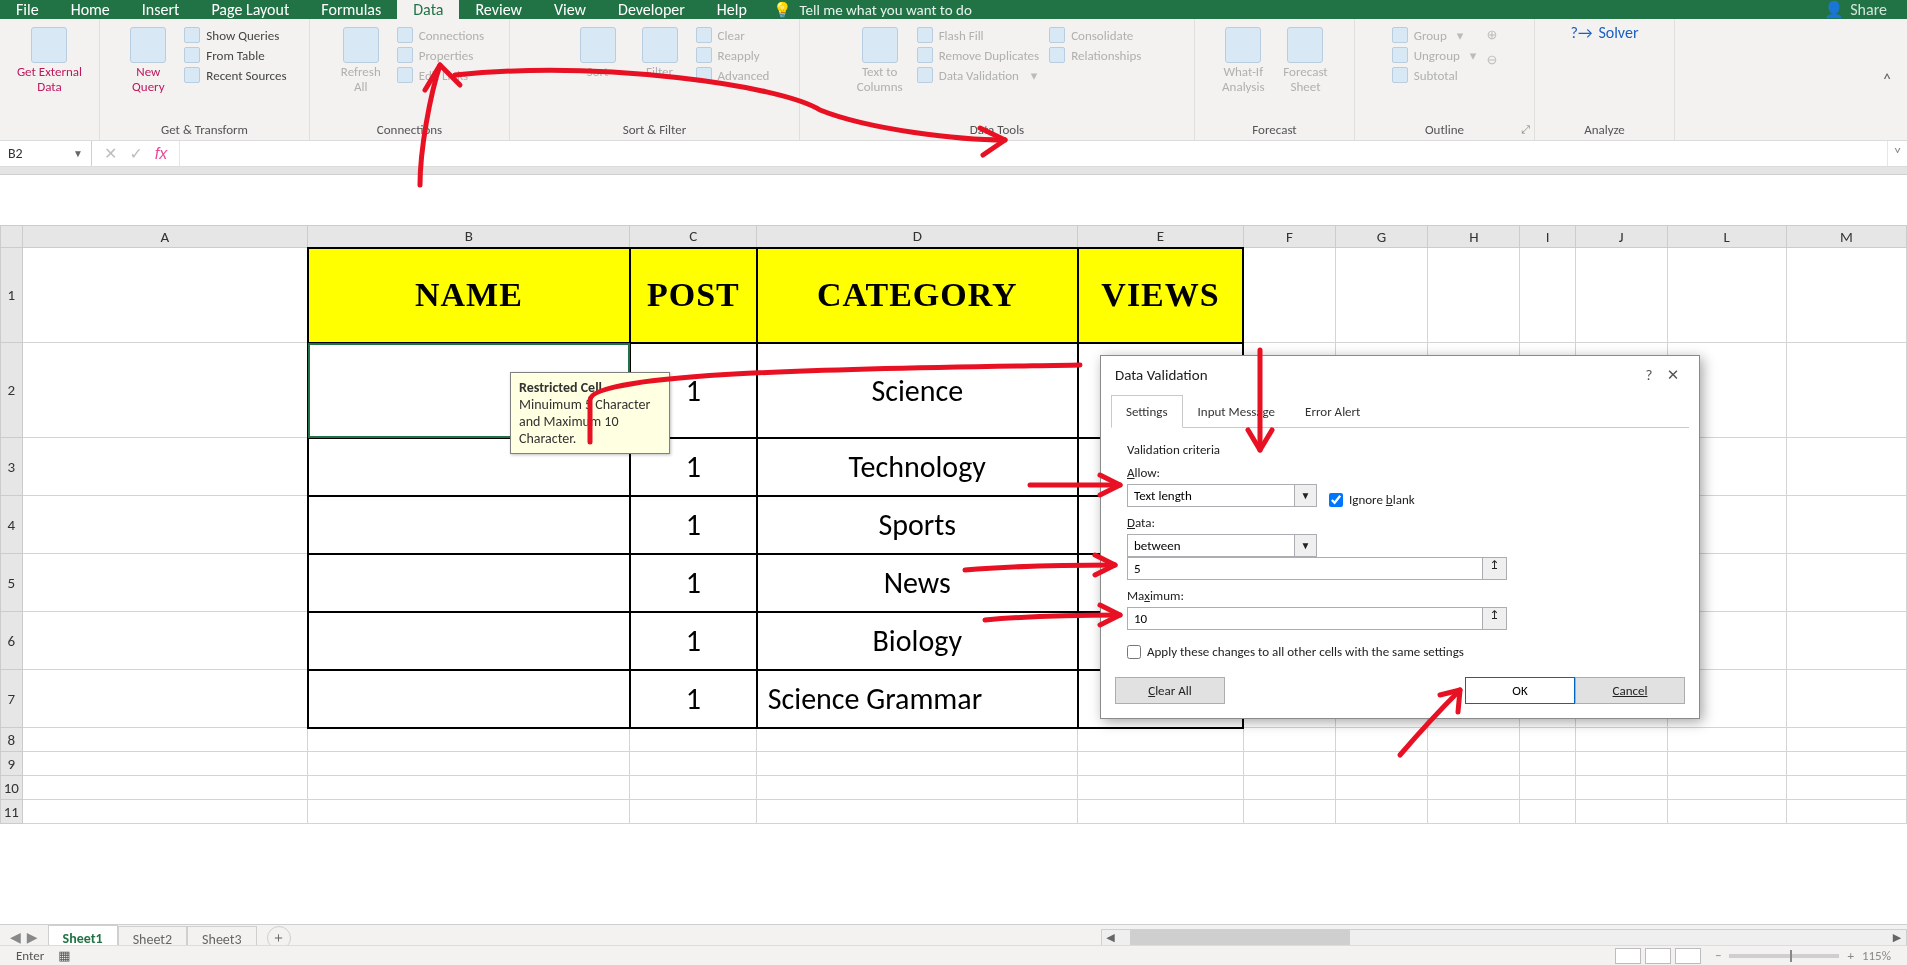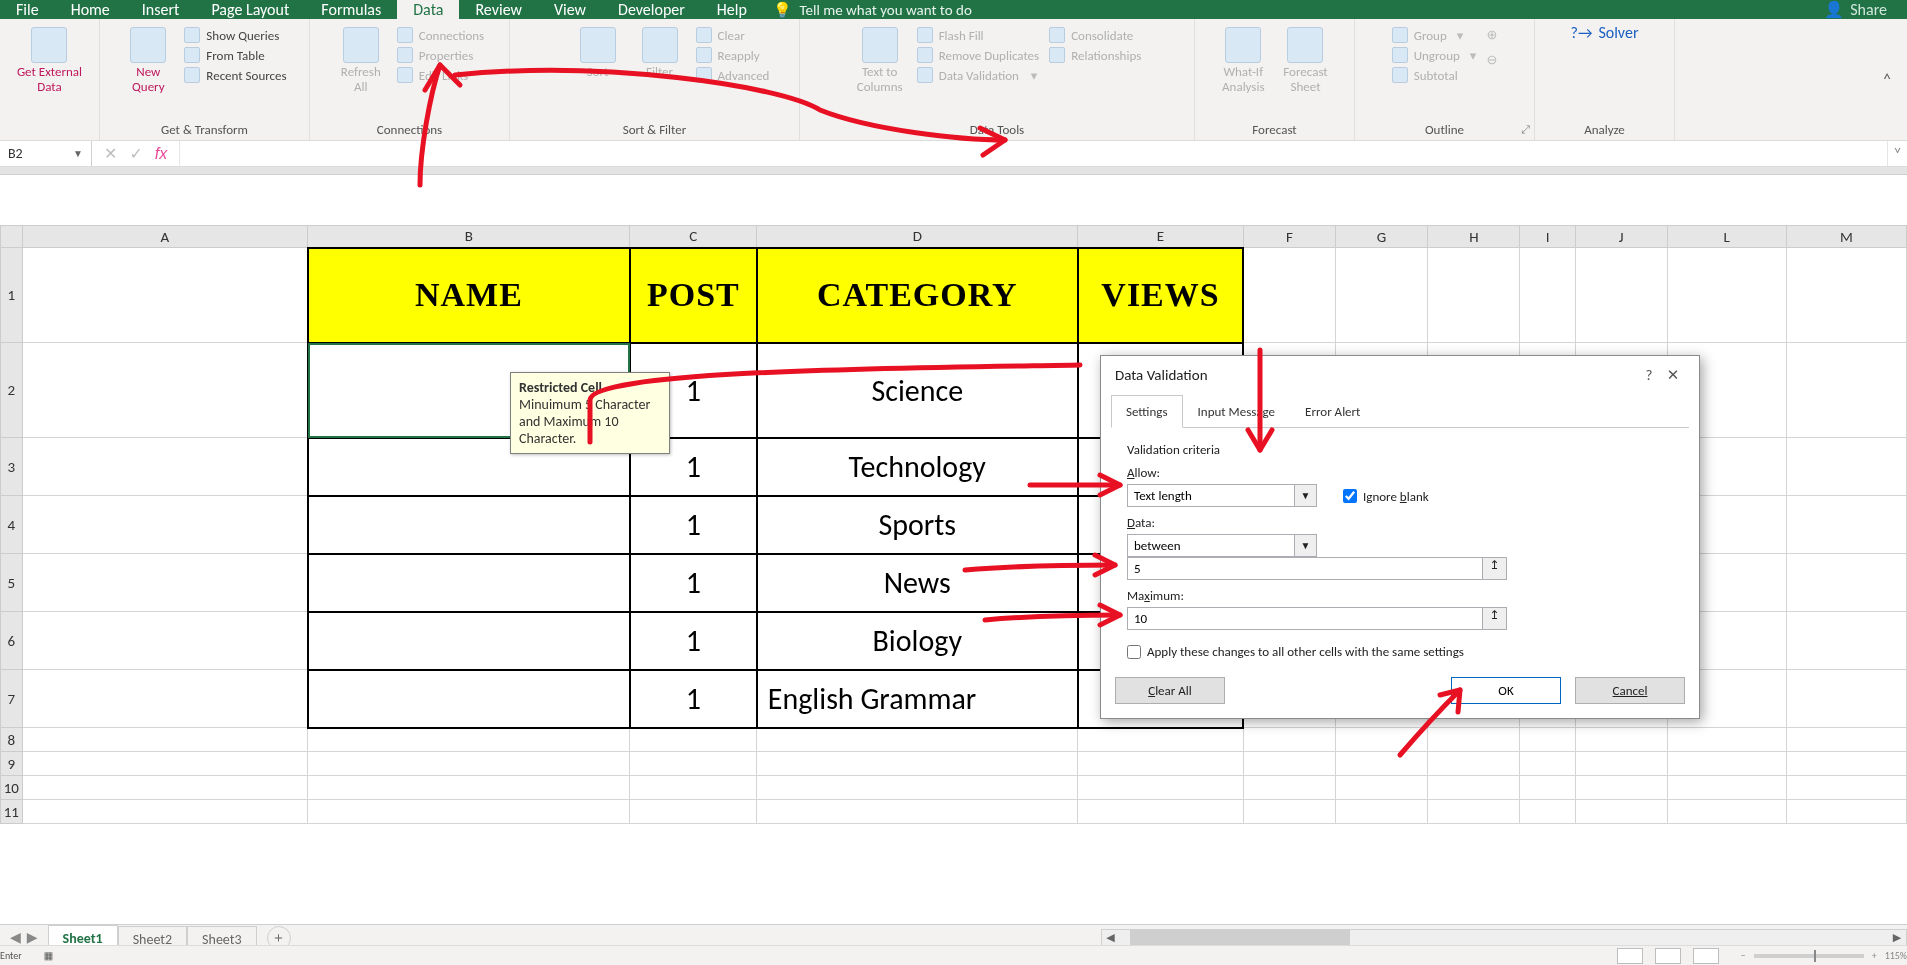--- a/index.html
+++ b/index.html
@@ -70,40 +70,40 @@
     .dlg-body label{ display:block; margin:8px 0 4px 0;}
     .dlg-body label .u{text-decoration:underline;}
     .combo{ display:flex; width:190px;}
     .combo input{ flex:1; border:1px solid #abadb3; padding:3px 6px; font-size:13px; background:#fff;}
     .combo .arrow{ width:22px; border:1px solid #abadb3; border-left:none; background:#efefef; display:flex; align-items:center; justify-content:center; font-size:10px;}
     .txt-row{ display:flex; width:380px;}
     .txt-row input{ flex:1; border:1px solid #abadb3; padding:3px 6px; font-size:13px;}
     .txt-row .ref{ width:24px; border:1px solid #abadb3; border-left:none; background:#efefef; text-align:center; font-size:12px;}
     .chk{ display:flex; align-items:center; gap:6px; margin-top:6px;}
     .chk input{ width:14px; height:14px;}
-    .inline{ display:flex; align-items:center; gap:26px;}
+    .inline{ display:flex; align-items:flex-end; gap:12px;}
     .dlg-buttons{ padding:10px 14px 14px 14px; display:flex; align-items:center;}
     .dlg-buttons .gap{flex:1;}
     .btn{ min-width:110px; padding:5px 0; border:1px solid #adadad; background:#e1e1e1; font-size:13px; cursor:pointer; text-align:center;}
     .btn.primary{ border:1px solid #0067c0; background:#fff; color:#000;}
-    .btn + .btn { margin-left:14px;text-decoration:underline;}
+    .btn + .btn { text-decoration:underline;}
 
     
     .sheettabs{ position:absolute; left:0; right:0; top:924px; height:26px; border-top:1px solid #cfcfcf; background:#f3f2f1; display:flex; align-items:center; font-size:14px;}
     .sheettabs .nav{ padding:0 10px; color:#888; display:flex; gap:6px;}
     .stab{ padding:4px 14px; border:1px solid #cfcfcf; border-bottom:none; background:#fff; color:#217346; position:relative; top:1px;}
     .stab.inactive{ background:#f3f2f1; color:#666;}
     .stab.active{ border-bottom:2px solid #217346; font-weight:600;}
     .addsheet{ width:24px; height:24px; border:1px solid #cfcfcf; border-radius:50%; margin-left:10px; display:flex; align-items:center; justify-content:center; color:#666;}
     .hscroll{ flex:1; margin-left:30px; background:#efefef; border:1px solid #d0d0d0; height:18px; display:flex; align-items:center;}
     .hscroll .thumb{ background:#cfcfcf; height:100%; width:220px; margin-left:10px;}
     .hscroll .arr{ width:18px; text-align:center; color:#666; font-size:11px;}
 
     
-    .statusbar{ position:absolute; left:0; right:0; bottom:0; height:20px; background:#f3f2f1; border-top:1px solid #dcdcdc; display:flex; align-items:center; font-size:10px; color:#555; padding:0 0;gap:8px;}
+    .statusbar{ position:absolute; left:0; right:0; bottom:0; height:20px; background:#f3f2f1; border-top:1px solid #dcdcdc; display:flex; align-items:center; font-size:13px; color:#555; padding:0 16px;}
     .statusbar .gap{flex:1;}
     .viewbtn{ width:26px; height:16px; border:1px solid #bdbdbd; margin-left:4px; background:#fff;}
     .zoom{ display:flex; align-items:center; gap:8px; margin-left:14px; color:#888;}
     .zoom .track{ width:110px; height:4px; background:#cfcfcf; position:relative;}
     .zoom .track::after{content:""; position:absolute; left:55%; top:-4px; width:2px; height:12px; background:#888;}
 
     
     svg.annot { position:absolute; left:0; top:0; pointer-events:none; z-index:30; }
     svg.annot path { stroke:#e81123; stroke-width:5; fill:none; stroke-linecap:round; }
   </style>
@@ -447,21 +447,21 @@
             <td></td>
             <td></td>
             <td></td>
           </tr>
 
       <tr class="med">
             <th class="rowhdr">7</th>
             <td></td>
         <td class="bold-border"></td>
         <td class="bold-border bigtxt">1</td>
-        <td class="bold-border bigtxt" style="text-align:left;padding-left:10px">English Grammar</td>
+        <td class="bold-border bigtxt" style="text-align:left;padding-left:10px">Science Grammar</td>
         <td class="bold-border"></td>
         <td></td>
             <td></td>
             <td></td>
             <td></td>
             <td></td>
             <td></td>
             <td></td>
           </tr>
 

